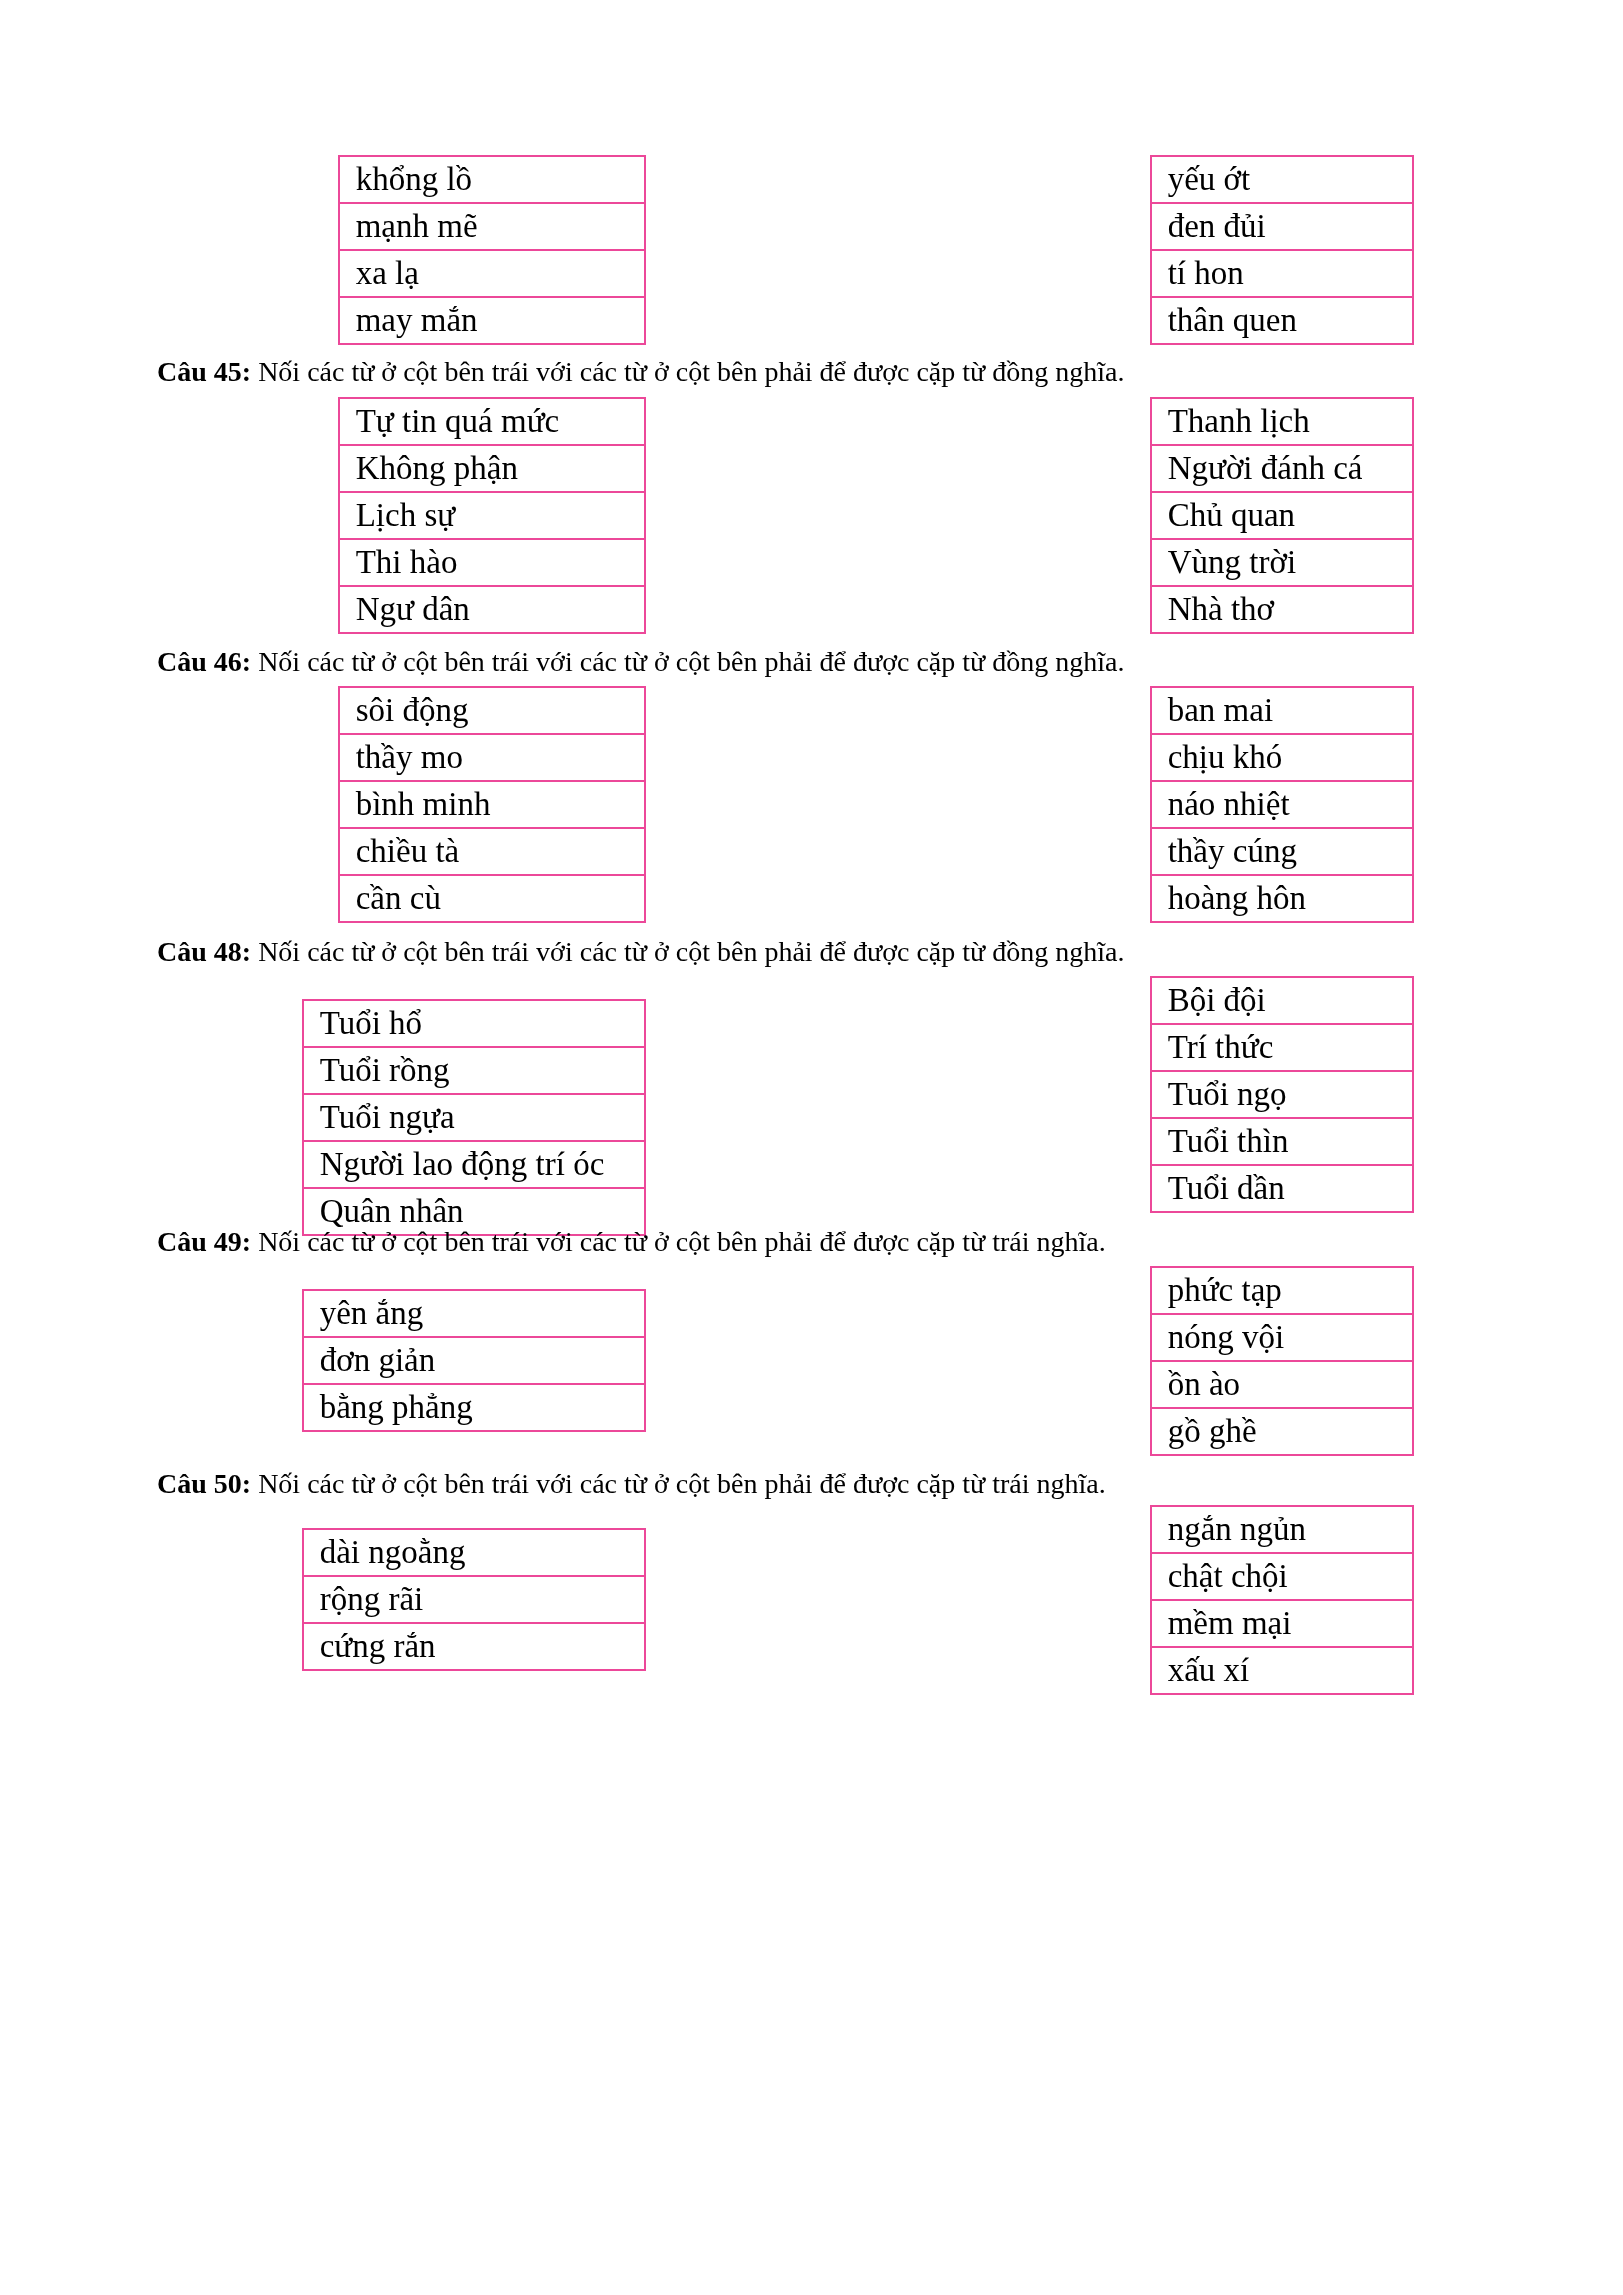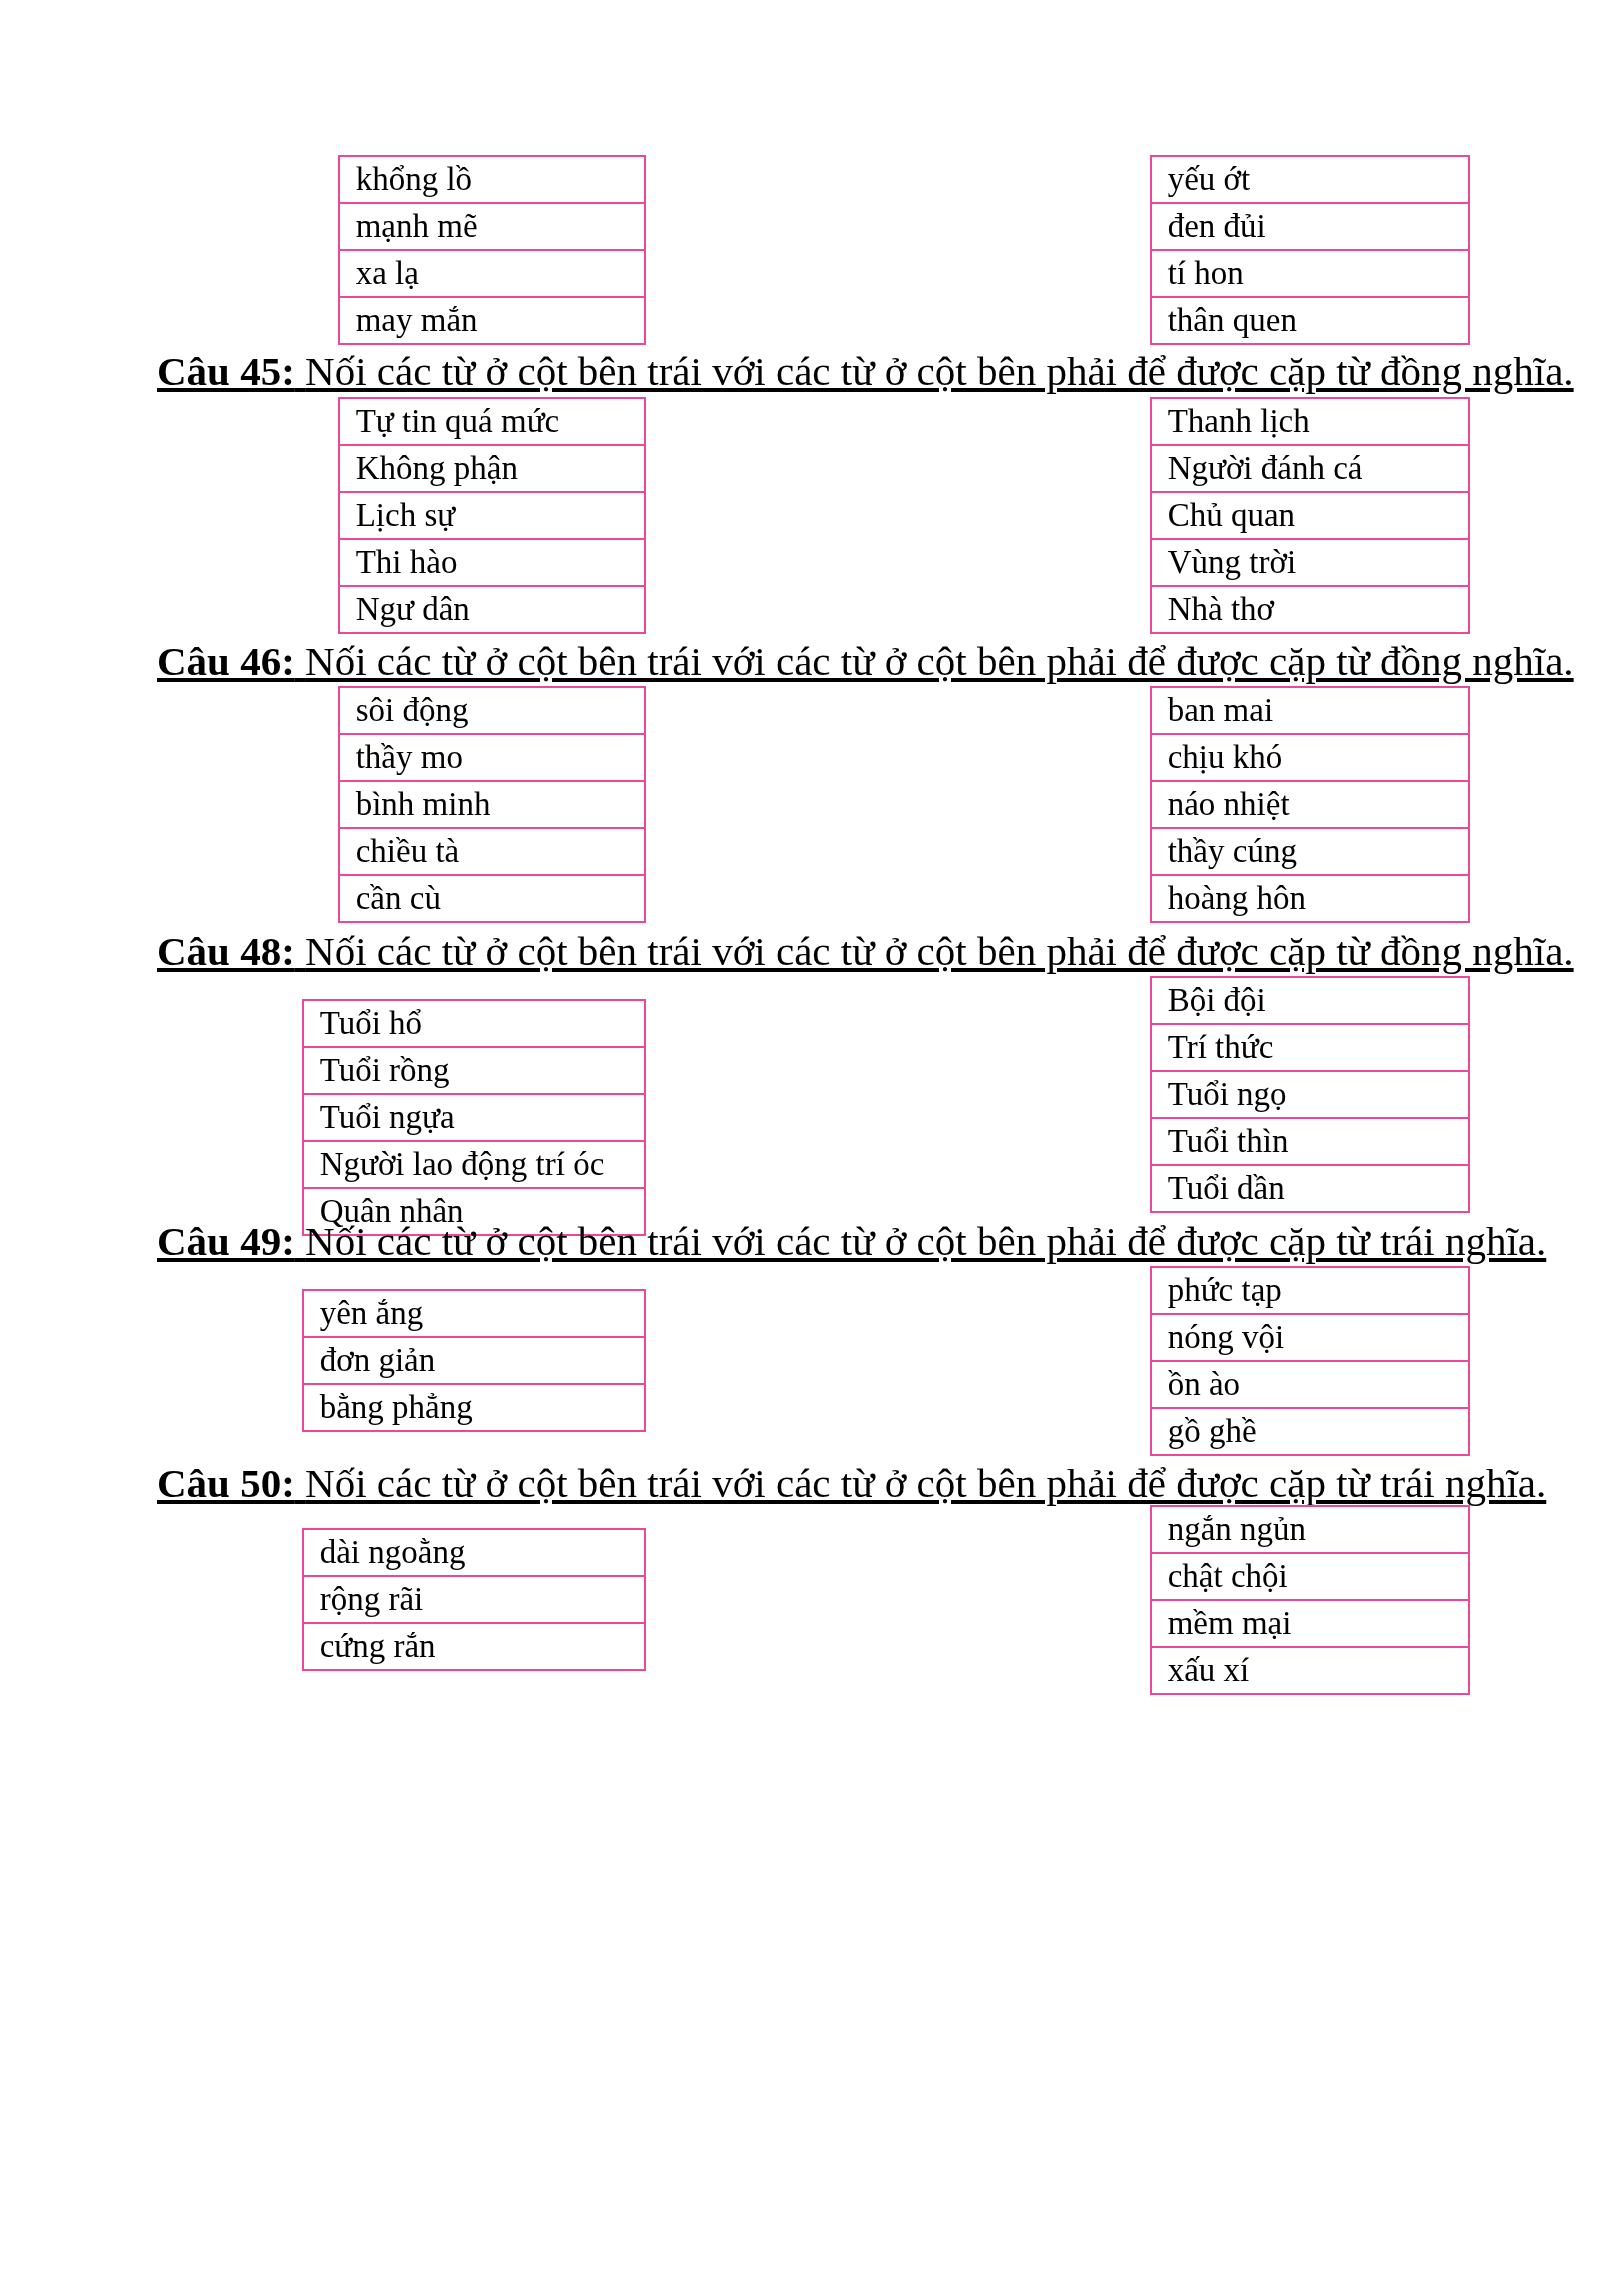--- a/index.html
+++ b/index.html
@@ -11,25 +11,24 @@
   .word-table {
     position: absolute; border-collapse: collapse;
     font-family: "Liberation Serif", serif; font-size: 33px;
   }
   .word-table td {
     border: 2px solid #ec4899; height: 45px; padding: 0 0 0 15.7px;
     line-height: 45px; vertical-align: middle; white-space: nowrap;
   }
   .left-a { left: 338px; width: 308px; }
   .left-b { left: 302px; width: 344px; margin-top: 23px; }
-  .right { left: 1150px; width: 320px; }
+  .right { left: 1150px; width: 264px; }
   .question {
-    position: absolute; left: 157px; font-size: 41px; line-height: 39px;
+    position: absolute; left: 157px; font-size: 28px; line-height: 39px;
     white-space: nowrap;
-    text-decoration: underline;
   }
   .question b { font-weight: bold; }
 </style>
 </head>
 <body>
 
 <div class="page">
 
   <table class="word-table left-a" style="top:155px">
     <tbody>

